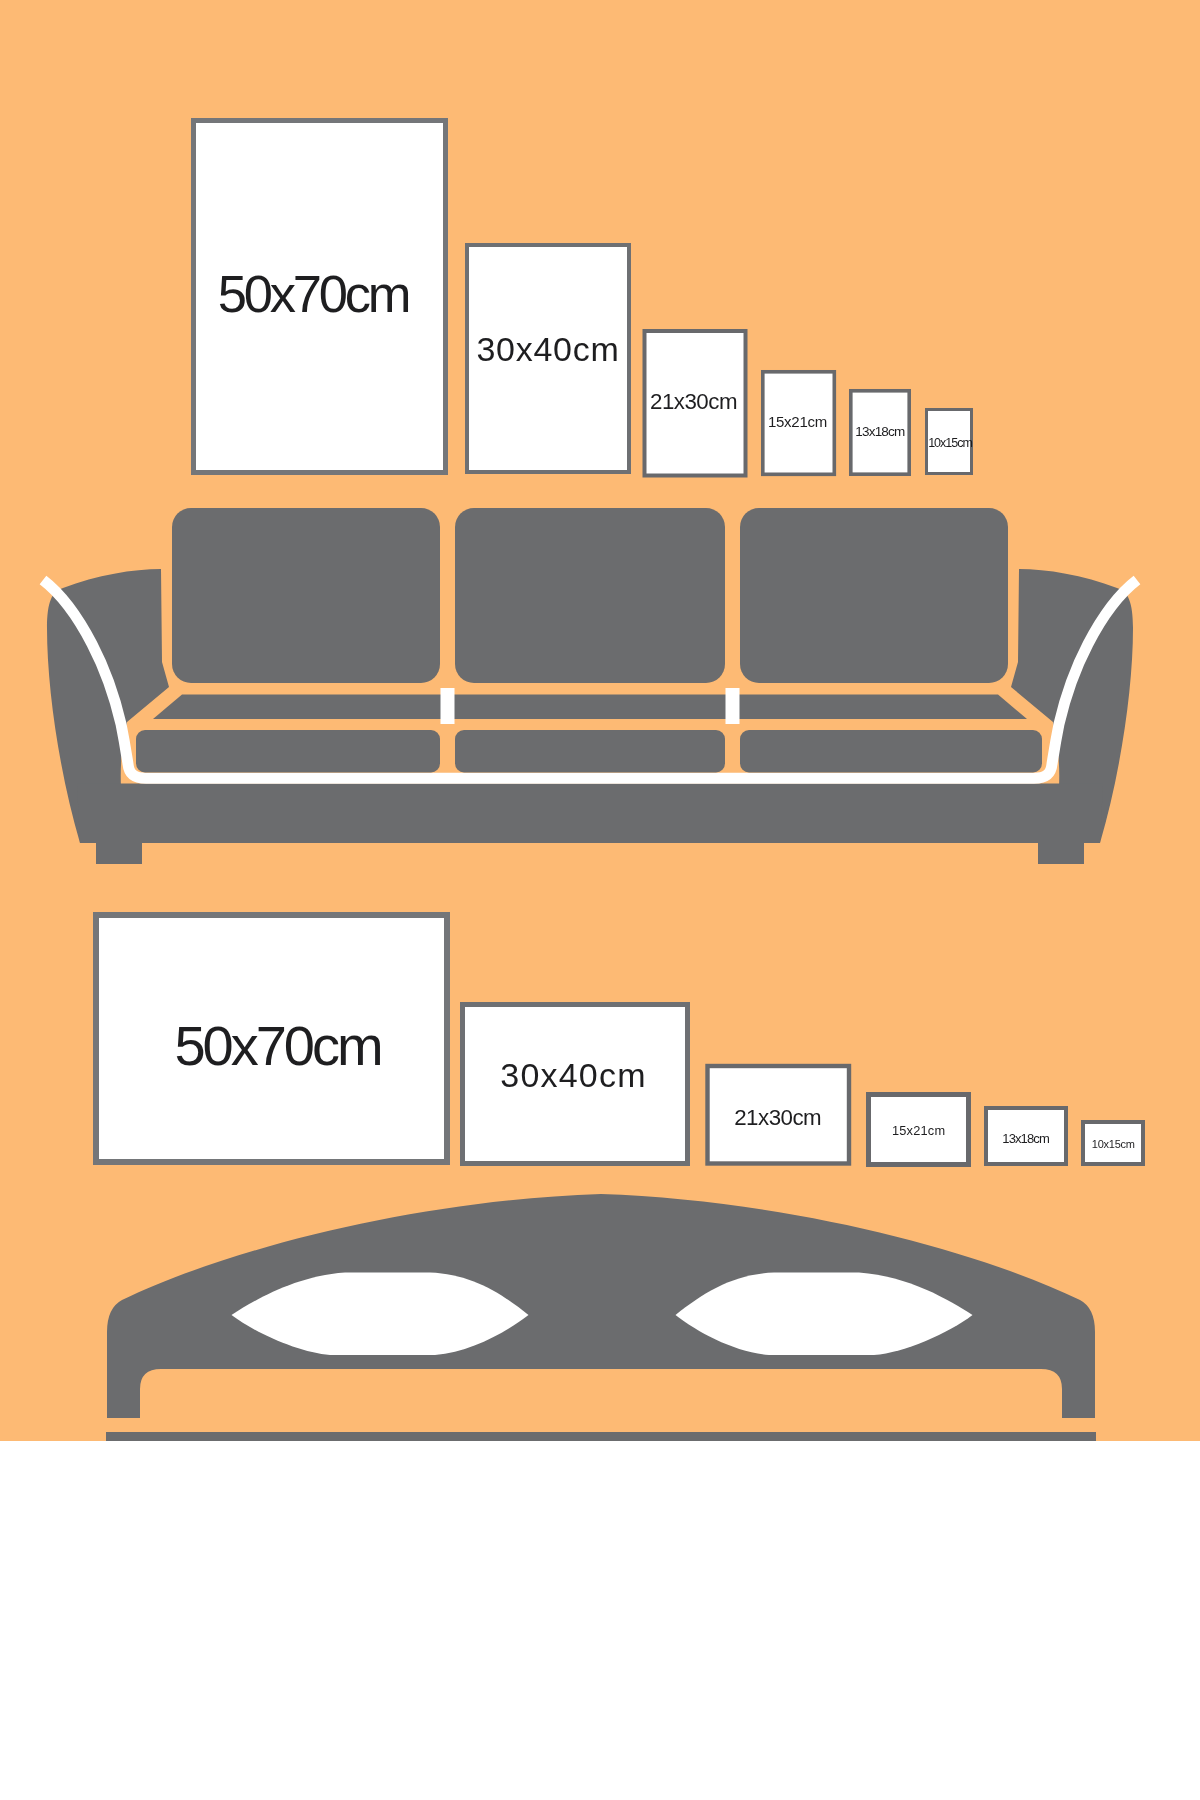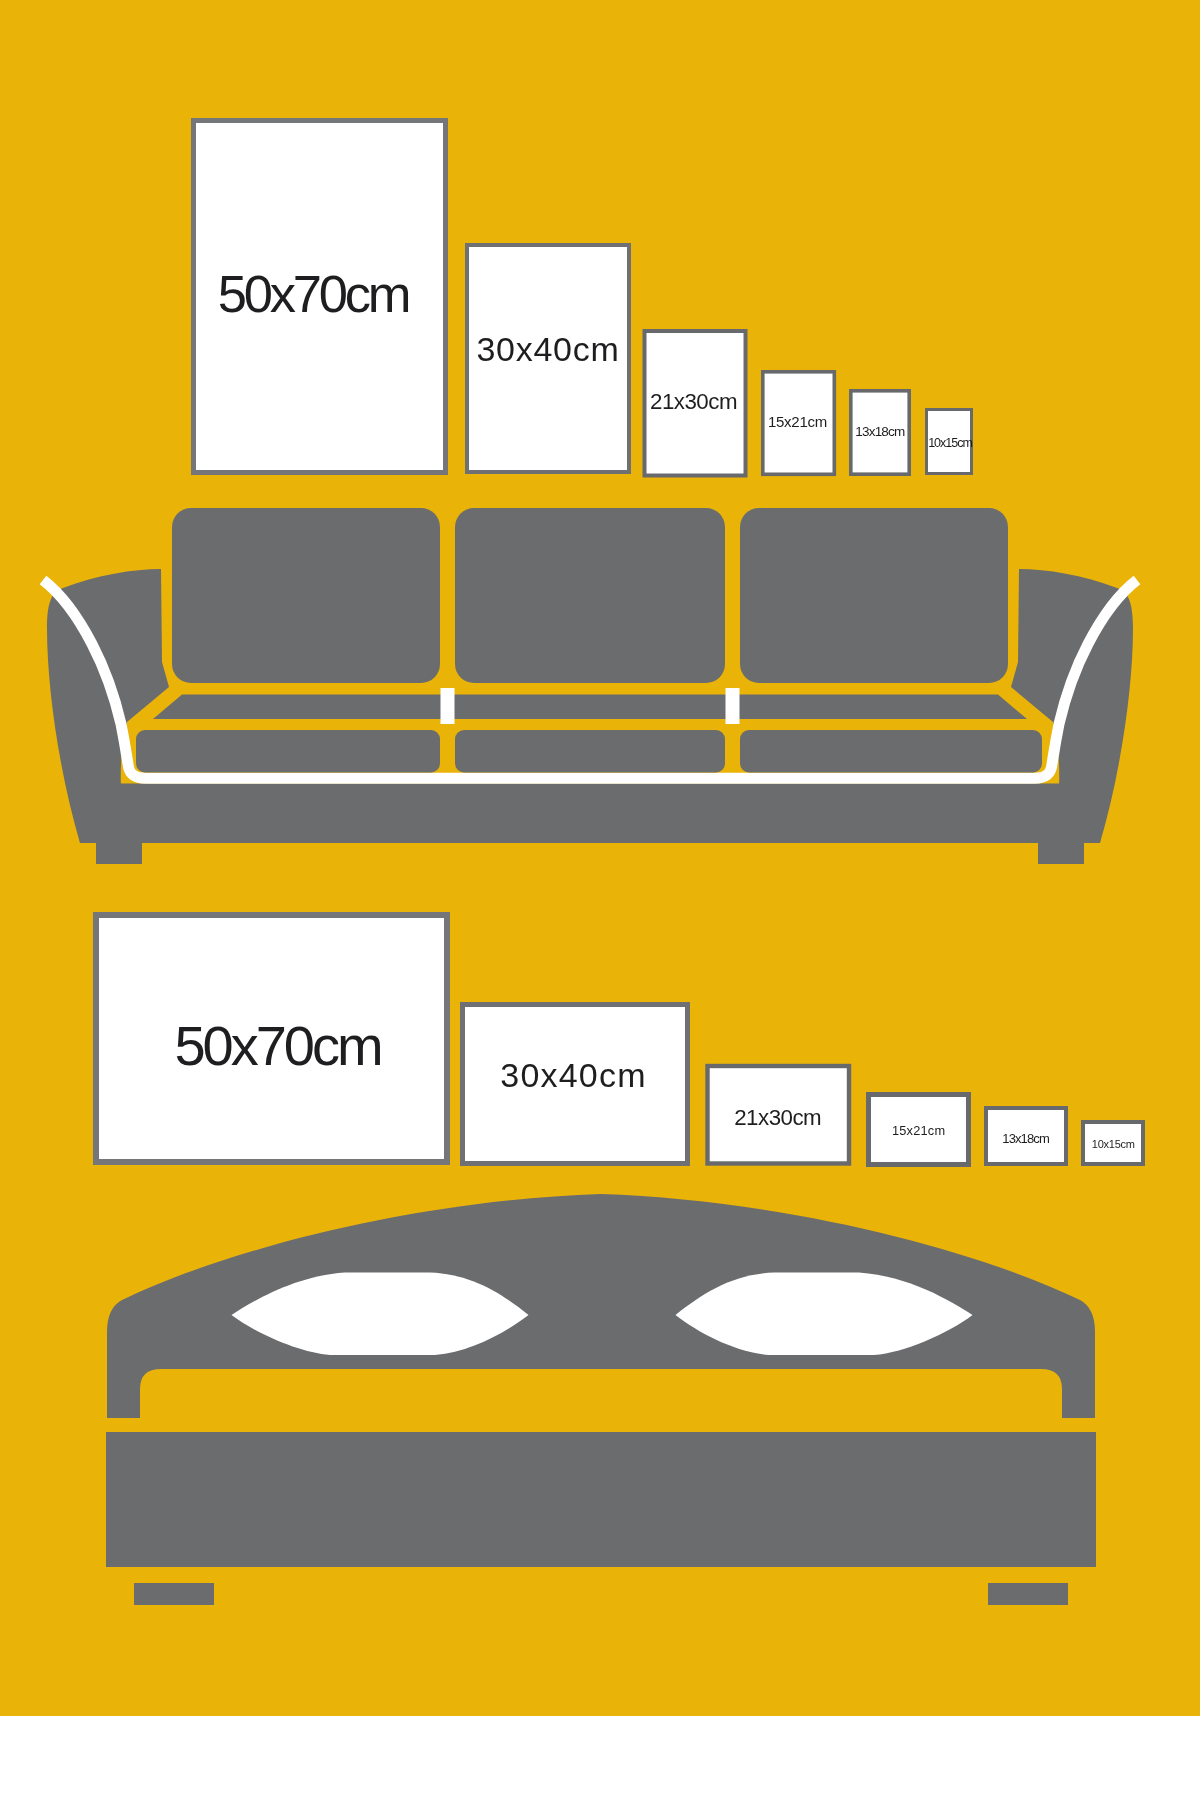--- a/index.html
+++ b/index.html
@@ -1,16 +1,16 @@
 <!DOCTYPE html>
 <html><head>
 <meta charset="utf-8">
 <style>
   html,body{margin:0;padding:0;background:#ffffff;}
-  .page{position:relative;width:1200px;height:1716px;background:#eab308;overflow:hidden;}
+  .page{position:relative;width:1200px;height:1441px;background:#fdba74;overflow:hidden;}
   svg{position:absolute;left:0;top:0;}
   text{font-family:"Liberation Sans", sans-serif;fill:#1e1e20;}
 </style>
 </head>
 <body>
 <div class="page">
 <svg width="1200" height="1800" viewBox="0 0 1200 1800" xmlns="http://www.w3.org/2000/svg">
 
 <g>
 <rect x="193.5" y="120.5" width="252" height="352" fill="#ffffff" stroke="#747679" stroke-width="5"></rect>

